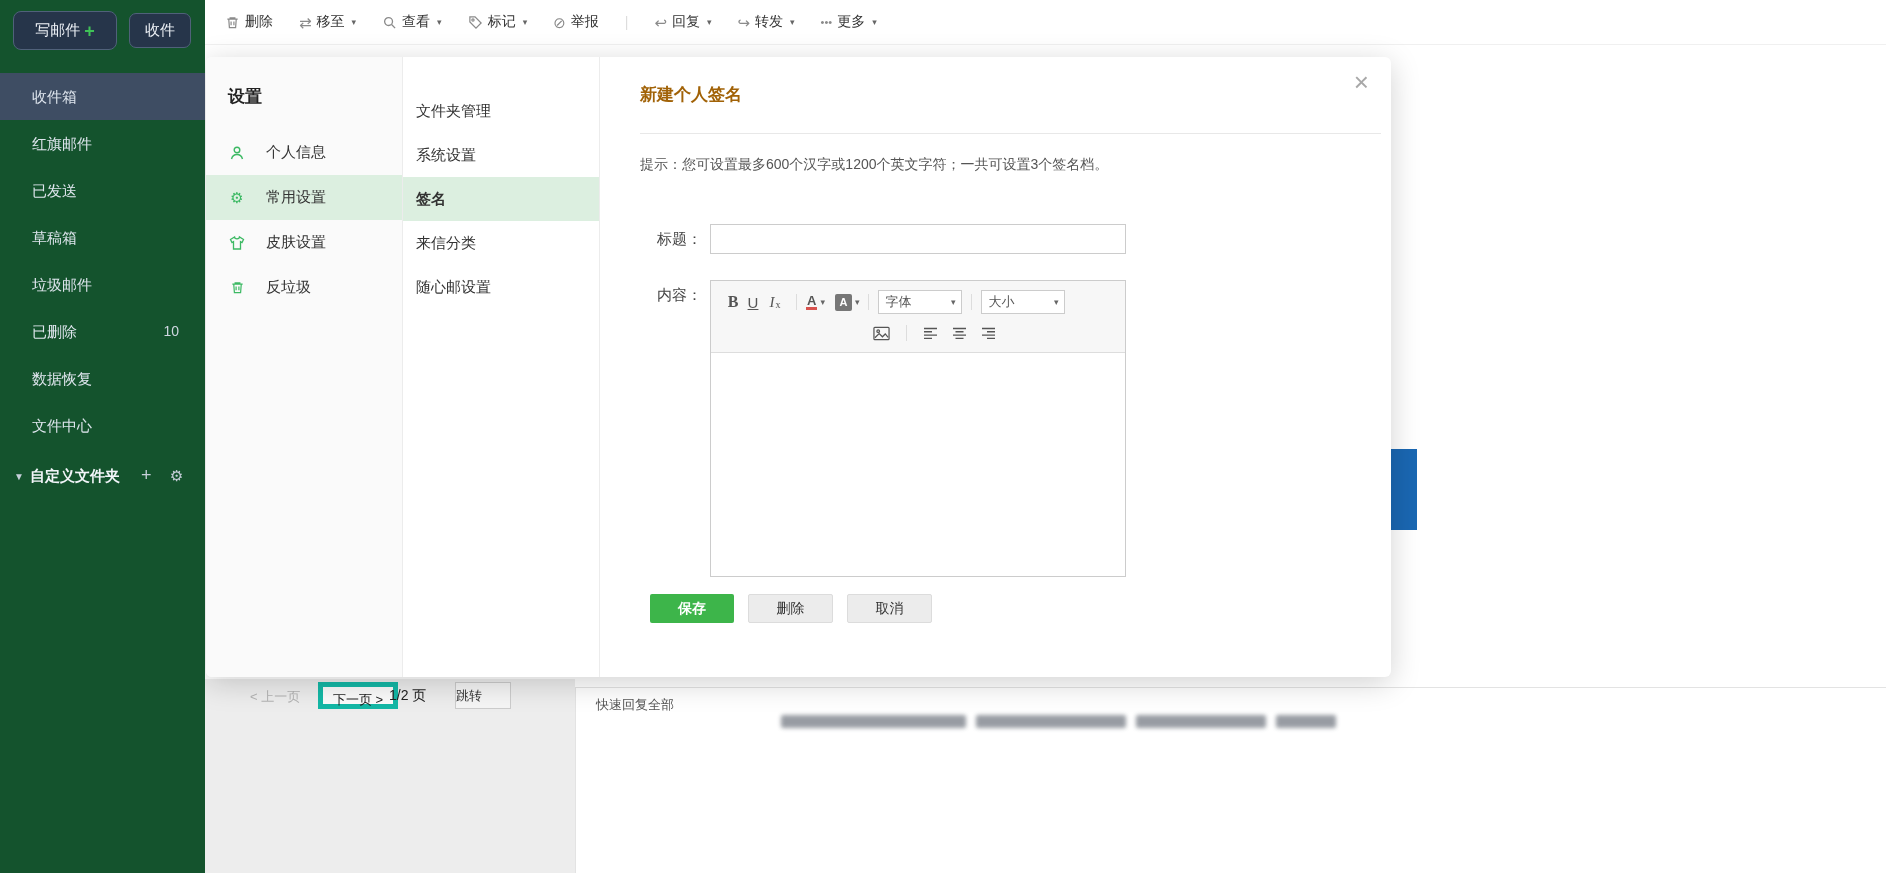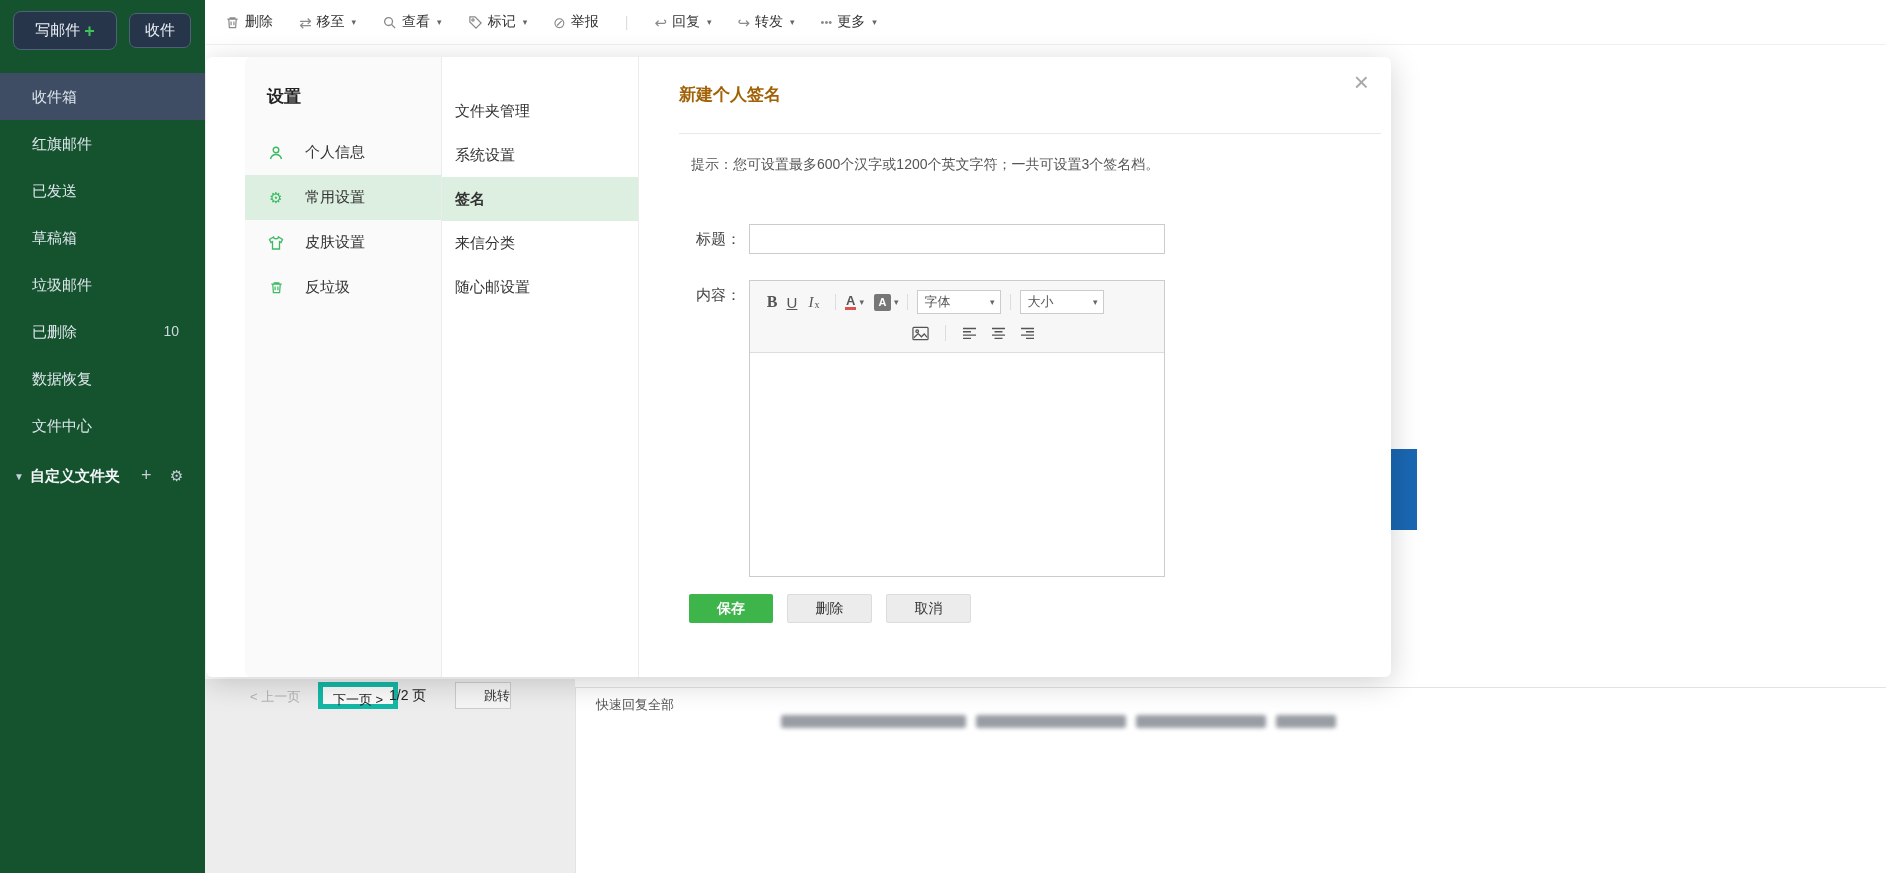--- a/index.html
+++ b/index.html
@@ -42,48 +42,48 @@
   .tb-caret { color:#666; font-size:9px; margin-left:2px; }
   .tb-sep { color:#ddd; margin-right:26px; font-size:14px; }
 
   
   .blue-frag { position:absolute; left:1378px; top:449px; width:39px; height:81px; background:#1a67b2; z-index:5; }
 
   .bottom-strip { position:absolute; left:205px; top:679px; width:370px; bottom:0; background:#ededed; z-index:3; }
   .pg-prev { position:absolute; left:45px; top:9px; color:#b3b3b3; font-size:13px; cursor:default; }
   .pg-next { position:absolute; left:113px; top:3px; height:27px; padding:0 10px; background:#fbfbfb; border:5px solid #14b8a6; font-size:13px; line-height:25px; color:#222; cursor:pointer; }
   .pg-page { position:absolute; left:184px; top:8px; font-size:14px; color:#222; }
-  .pg-jump { position:absolute; left:250px; top:3px; width:56px; height:27px; background:#f5f5f5; border:1px solid #ccc; text-align:right; line-height:25px; font-size:13px; color:#333; cursor:pointer; }
+  .pg-jump { position:absolute; left:250px; top:3px; width:56px; height:27px; background:#f5f5f5; border:1px solid #ccc; text-align:left; line-height:25px; font-size:13px; color:#333; cursor:pointer; }
 
   .reply-panel { position:absolute; left:575px; top:687px; right:0; bottom:0; background:#fff; border-top:1px solid #e3e3e3; border-left:1px solid #e3e3e3; z-index:3; }
   .quick-label { position:absolute; left:20px; top:8px; font-size:13px; color:#555; }
   .blur-row { position:absolute; left:205px; top:27px; display:flex; gap:10px; filter:blur(2px); opacity:.7; }
   .blur-bar { height:13px; background:#6d737d; border-radius:2px; }
 
   
   .modal {
     position:absolute; left:206px; top:57px; width:1185px; height:620px; background:#fff;
     border-radius:6px; box-shadow:0 6px 30px rgba(0,0,0,.18); z-index:10; display:flex;
   }
-  .m-col1 { width:197px; background:#fafafa; border-right:1px solid #ececec; padding-top:28px; border-radius:6px 0 0 6px;margin-left:39px; }
+  .m-col1 { width:197px; background:#fafafa; border-right:1px solid #ececec; padding-top:28px; border-radius:6px 0 0 6px; }
   .m-title { margin-left:22px; font-size:17px; font-weight:bold; color:#222; }
   .m-nav { margin-top:22px; }
   .m-nav-item { height:45px; display:flex; align-items:center; padding-left:22px; gap:20px; font-size:15px; cursor:pointer; color:#333; }
   .m-nav-item.active { background:#dcefe0; }
   .m-nav-item .nicon { color:#3cb963; width:18px; display:flex; justify-content:center; align-items:center; font-size:15px; line-height:1; }
 
   .m-col2 { width:197px; border-right:1px solid #ececec; padding-top:32px; background:#fff; }
   .m-sub-item { height:44px; line-height:44px; padding-left:13px; font-size:15px; color:#333; cursor:pointer; }
   .m-sub-item.active { background:#dcefe0; font-weight:bold; }
 
   .m-col3 { flex:1; position:relative; padding:26px 0 0 40px; }
   .close-x { position:absolute; top:12px; right:22px; font-size:26px; color:#a8a8a8; cursor:pointer; line-height:1; }
   .sig-title { font-size:17px; font-weight:bold; color:#a16207; }
   .sig-divider { margin-top:27px; margin-right:10px; border-bottom:1px solid #e8e8e8; }
-  .sig-tip { margin-top:22px; font-size:14px; color:#555;margin-left:12px; }
+  .sig-tip { margin-top:22px; font-size:14px; color:#555; }
 
   .form-row { display:flex; }
   .row1 { margin-top:50px; }
   .row2 { margin-top:26px; }
   .form-label { width:62px; text-align:right; font-size:15px; color:#444; padding-top:6px; margin-right:8px; }
   .title-input { width:416px; height:30px; border:1px solid #ccc; background:#fff; padding:0 8px; font-size:14px; outline:none; }
 
   .editor { width:416px; height:297px; border:1px solid #ccc; display:flex; flex-direction:column; }
   .ed-toolbar { background:#f7f7f7; border-bottom:1px solid #ddd; padding:6px 10px 5px 12px; }
   .ed-row1 { display:flex; align-items:center; height:30px; }

